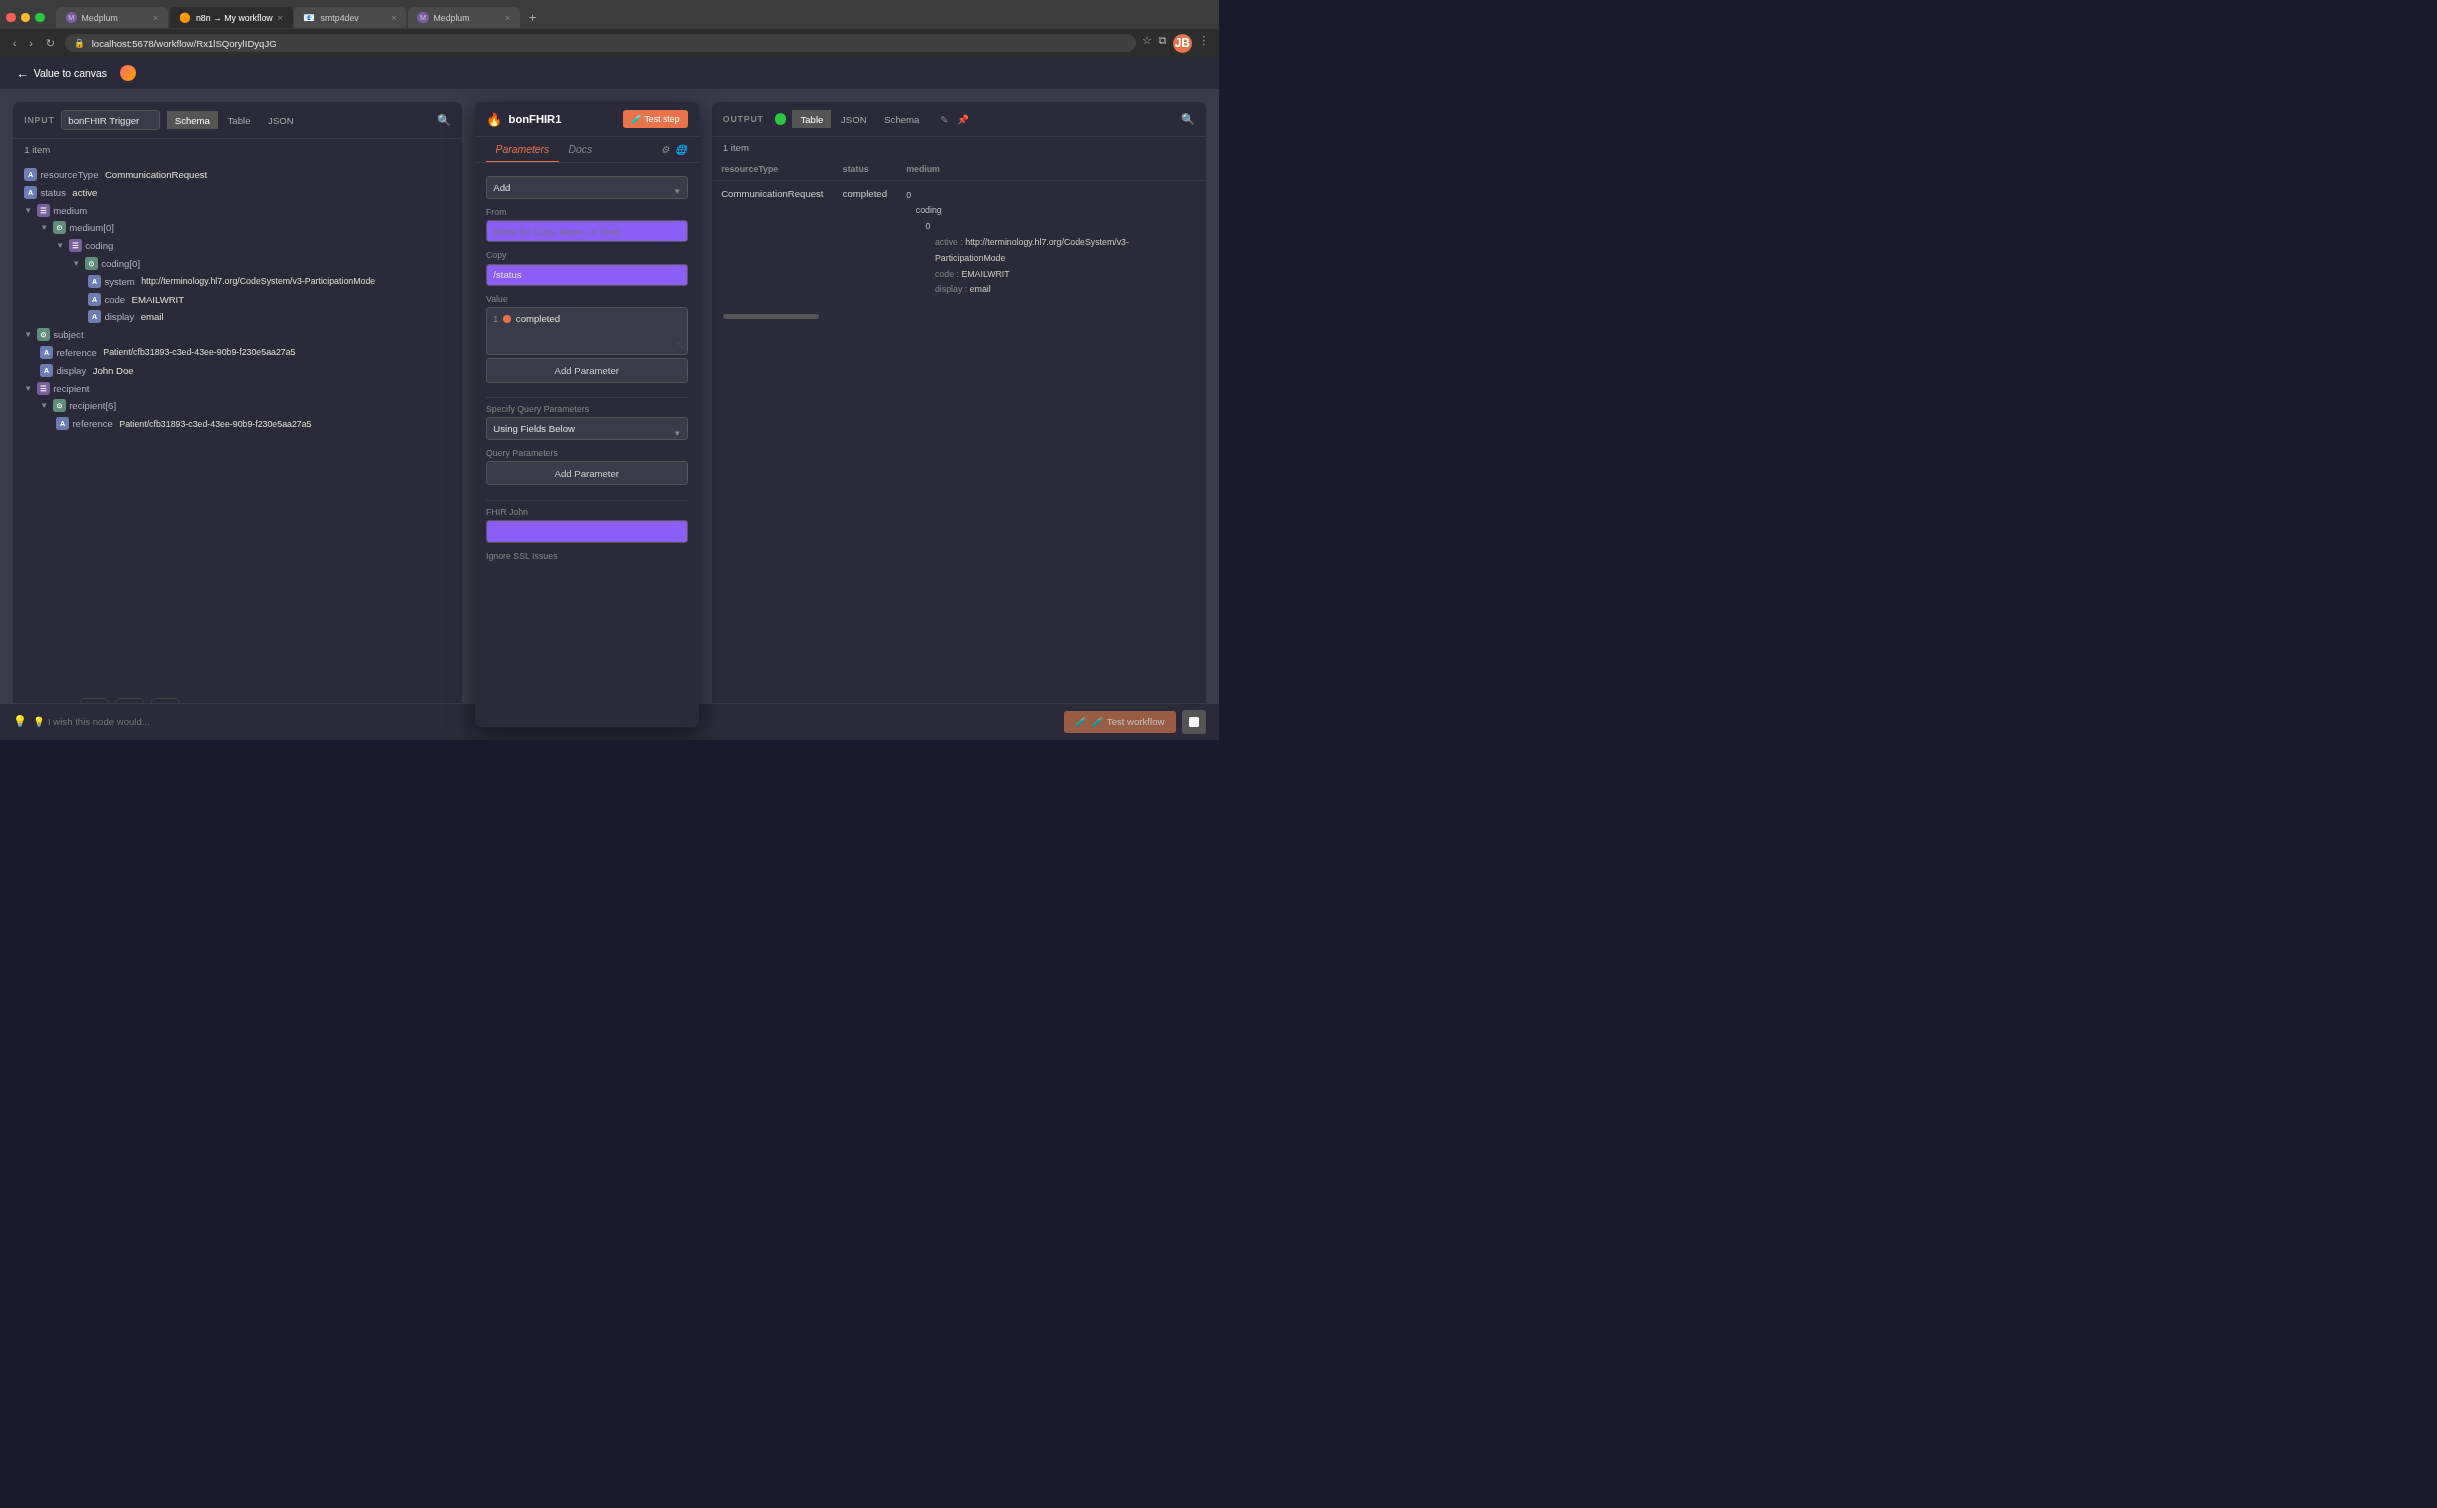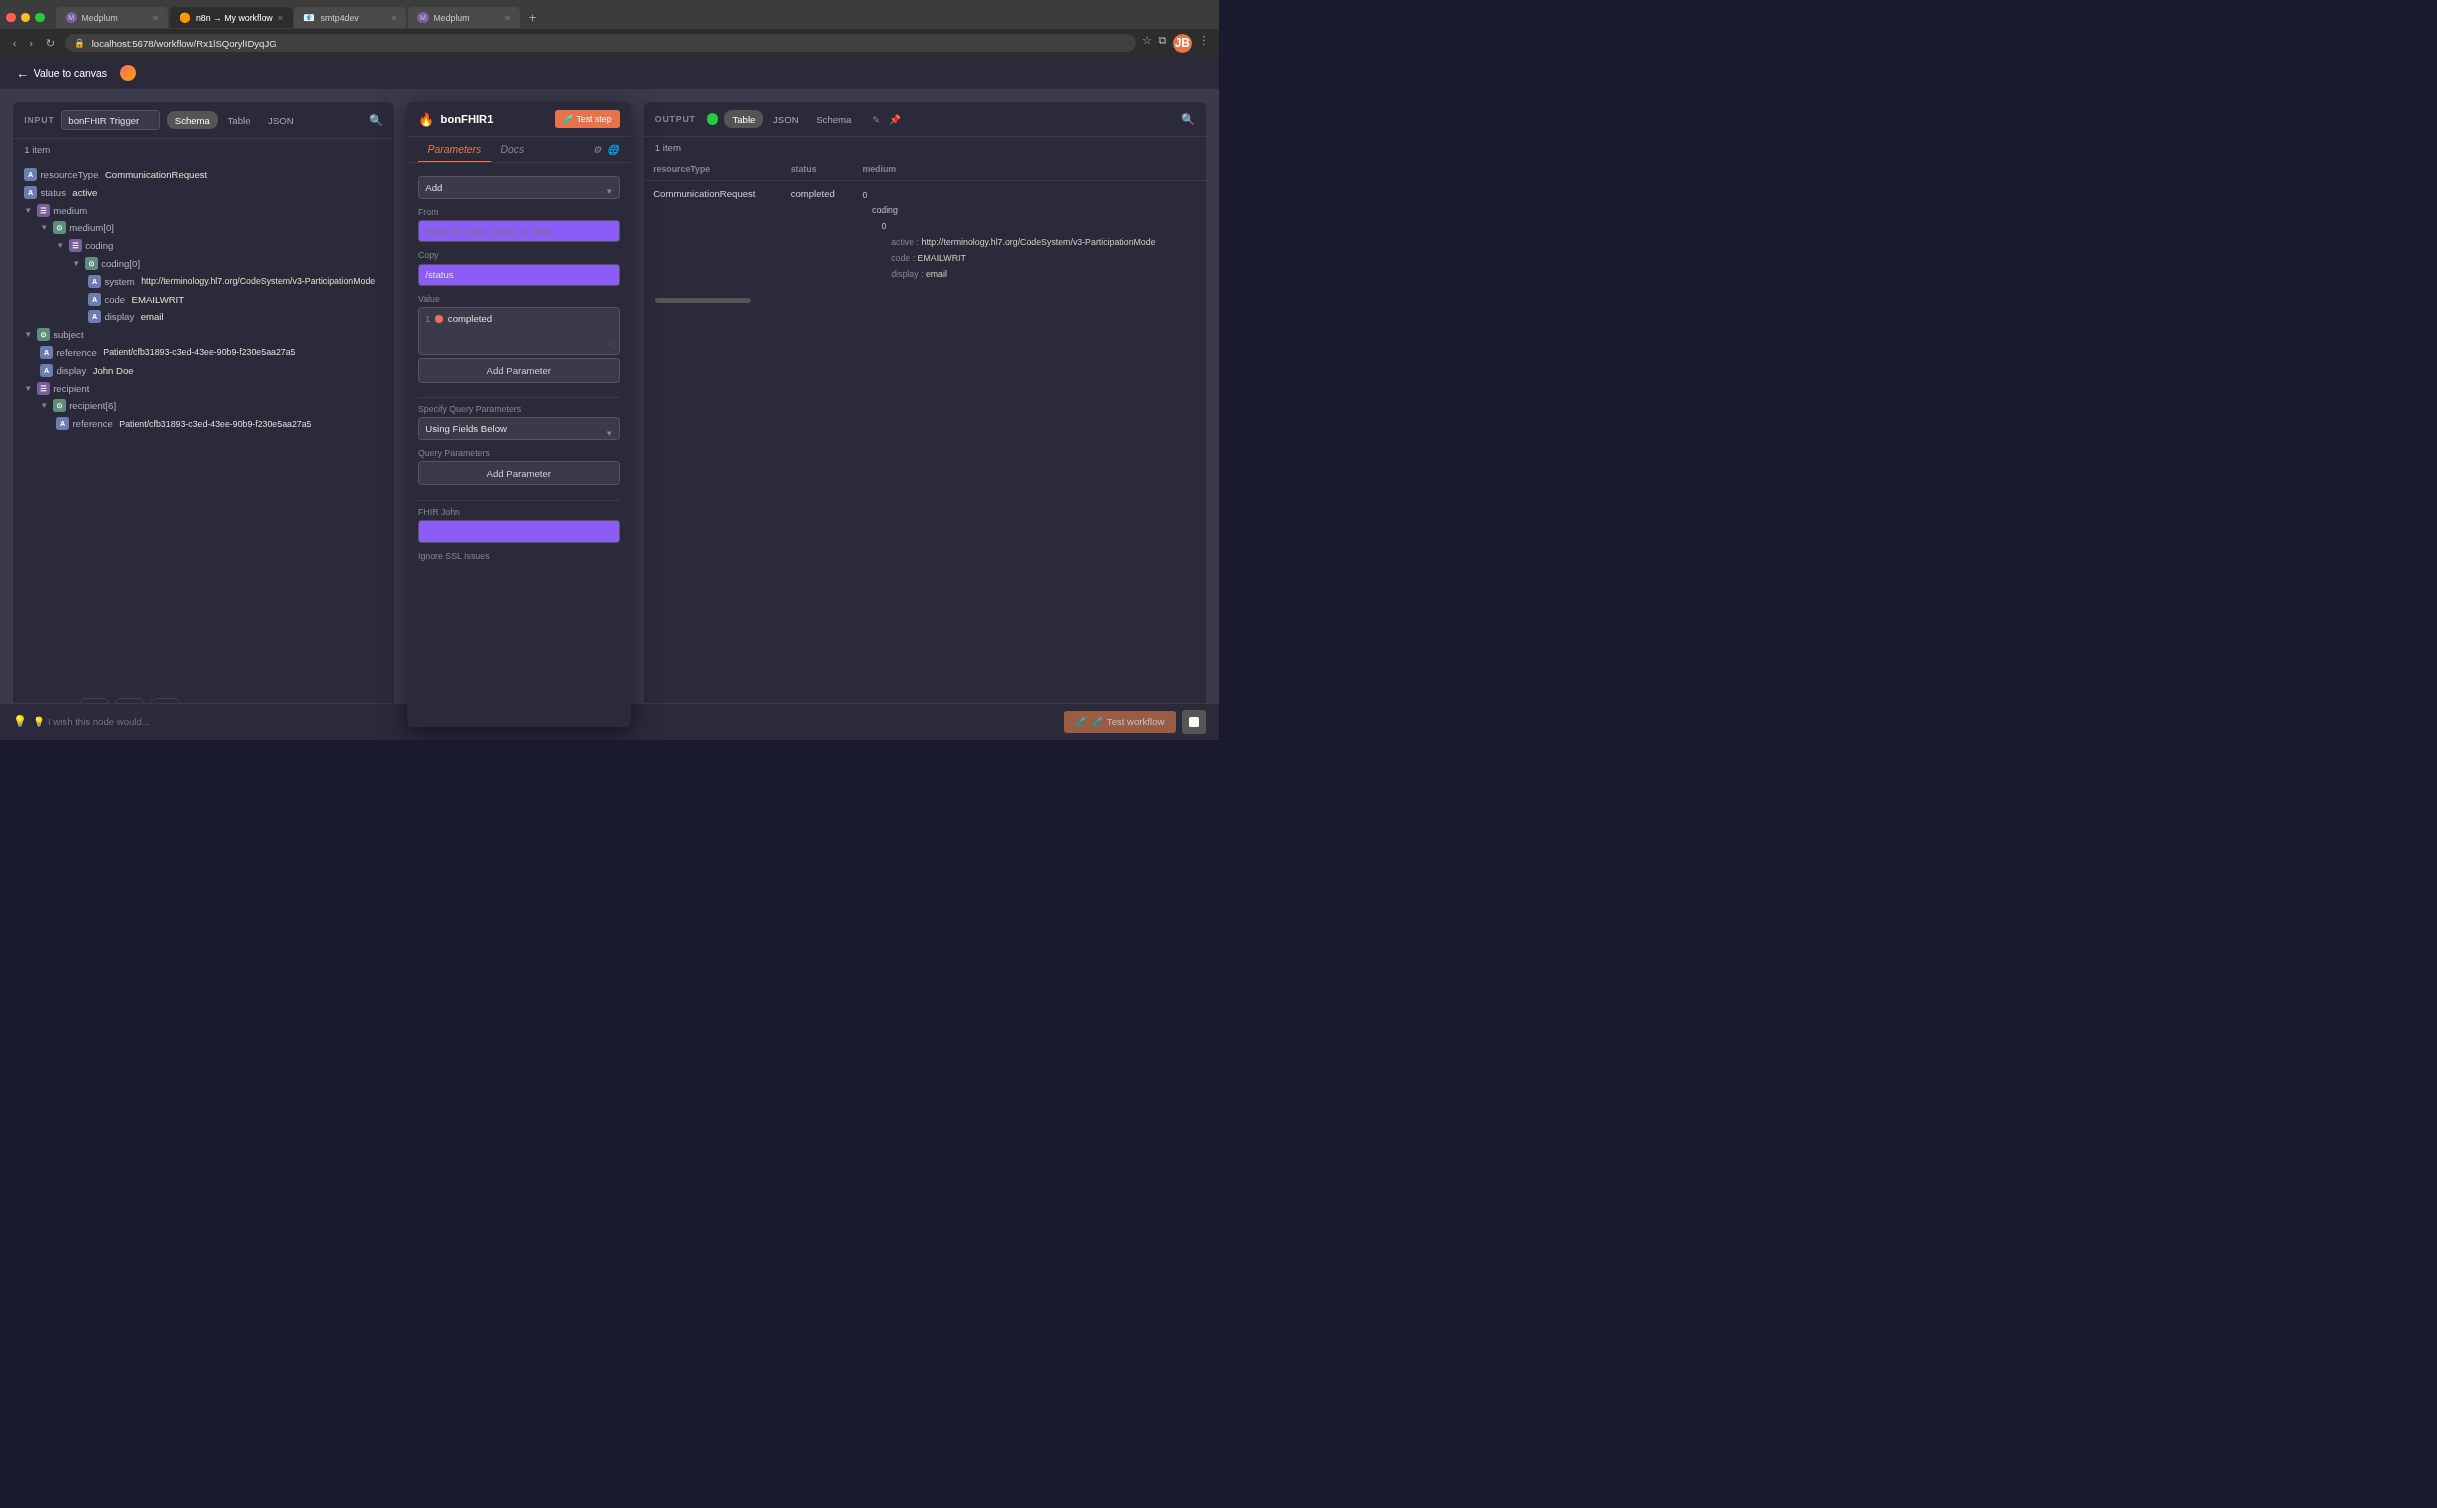--- a/index.html
+++ b/index.html
@@ -152,21 +152,21 @@
     
     .canvas-area {
       flex: 1;
       display: flex;
       position: relative;
       overflow: hidden;
     }
 
     
     .input-panel {
-      width: 381px;
+      width: 449px;
       background: #2a2a3a;
       border-radius: 6.4px;
       margin: 13px;
       margin-right: 6.4px;
       overflow: hidden;
       flex-shrink: 0;
     }
 
     .panel-header {
       display: flex;
@@ -194,21 +194,21 @@
       cursor: pointer;
     }
 
     .tab-group {
       display: flex;
       gap: 1.6px;
     }
 
     .tab-btn {
       padding: 3.2px 8px;
-      border-radius: 8px;
+      border-radius: 0;
       font-size: 9.6px;
       cursor: pointer;
       background: transparent;
       border: none;
       color: #aaa;
     }
 
     .tab-btn.active {
       background: #555;
       color: #fff;

